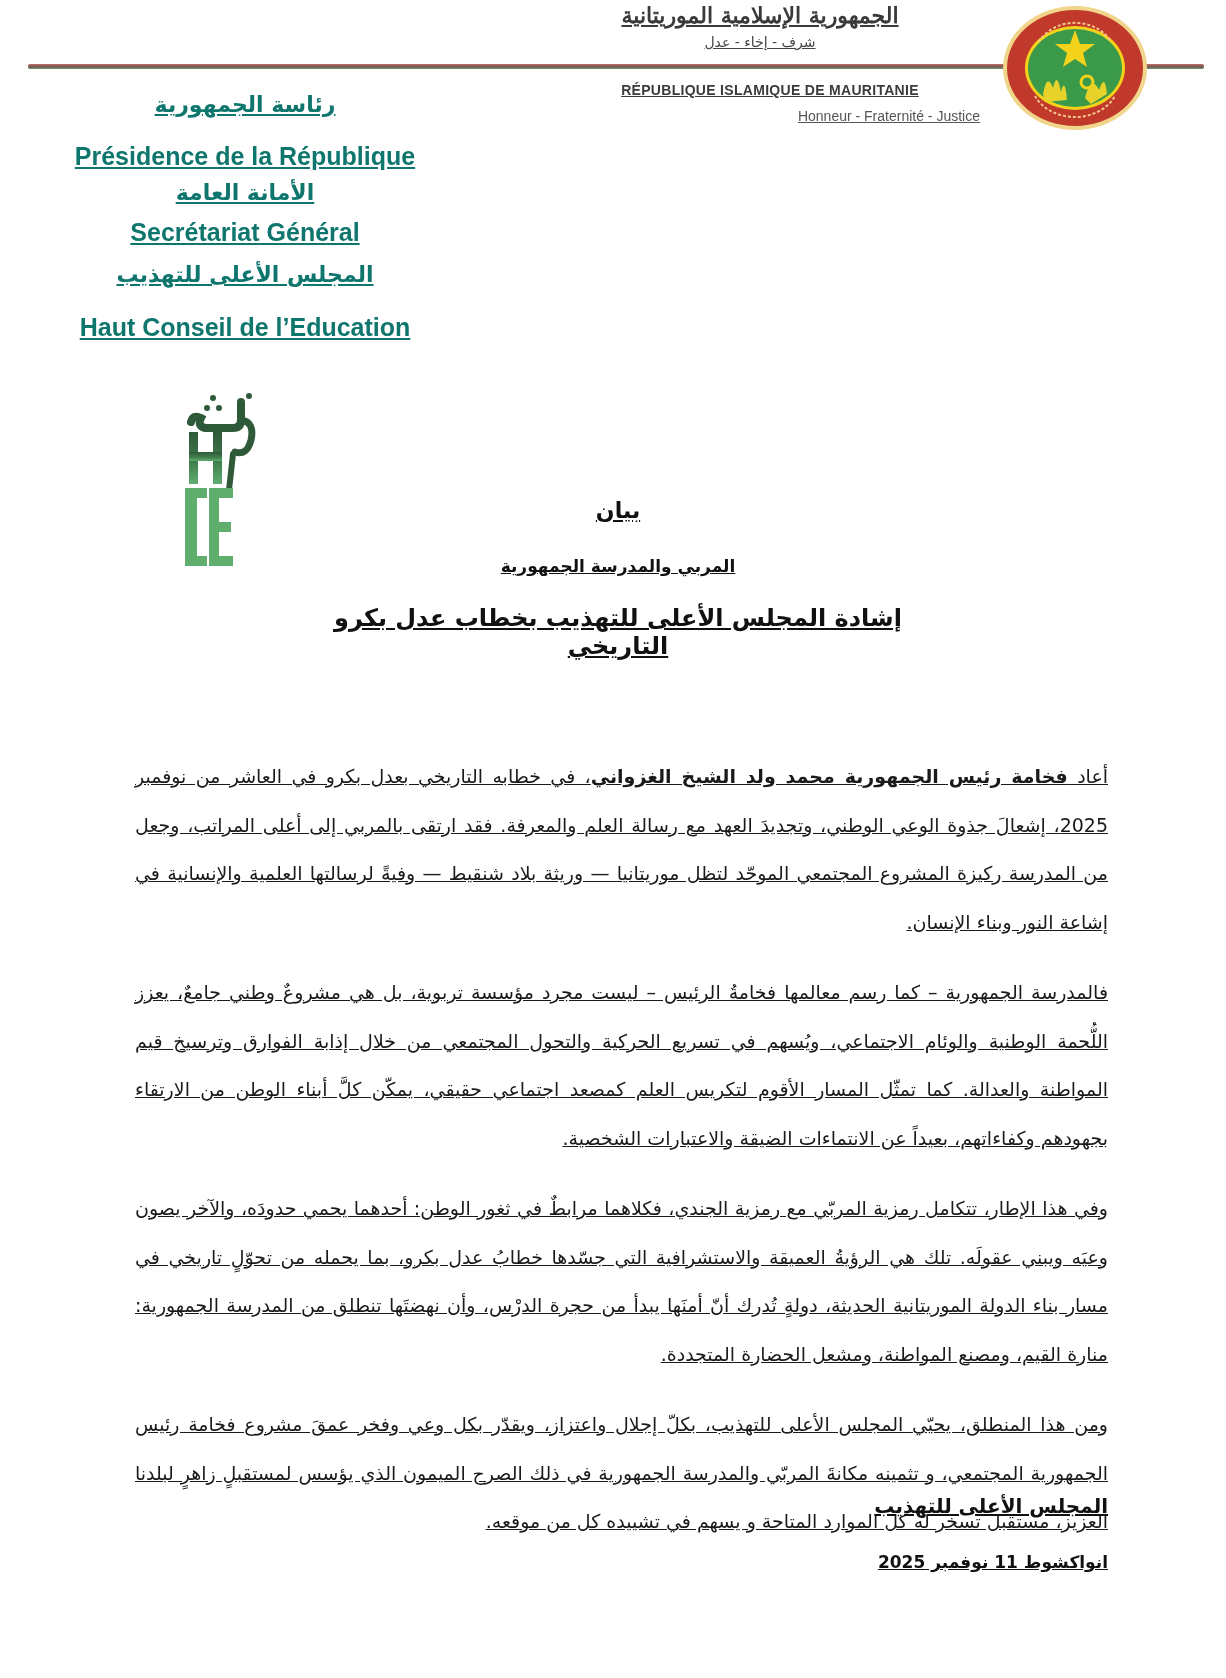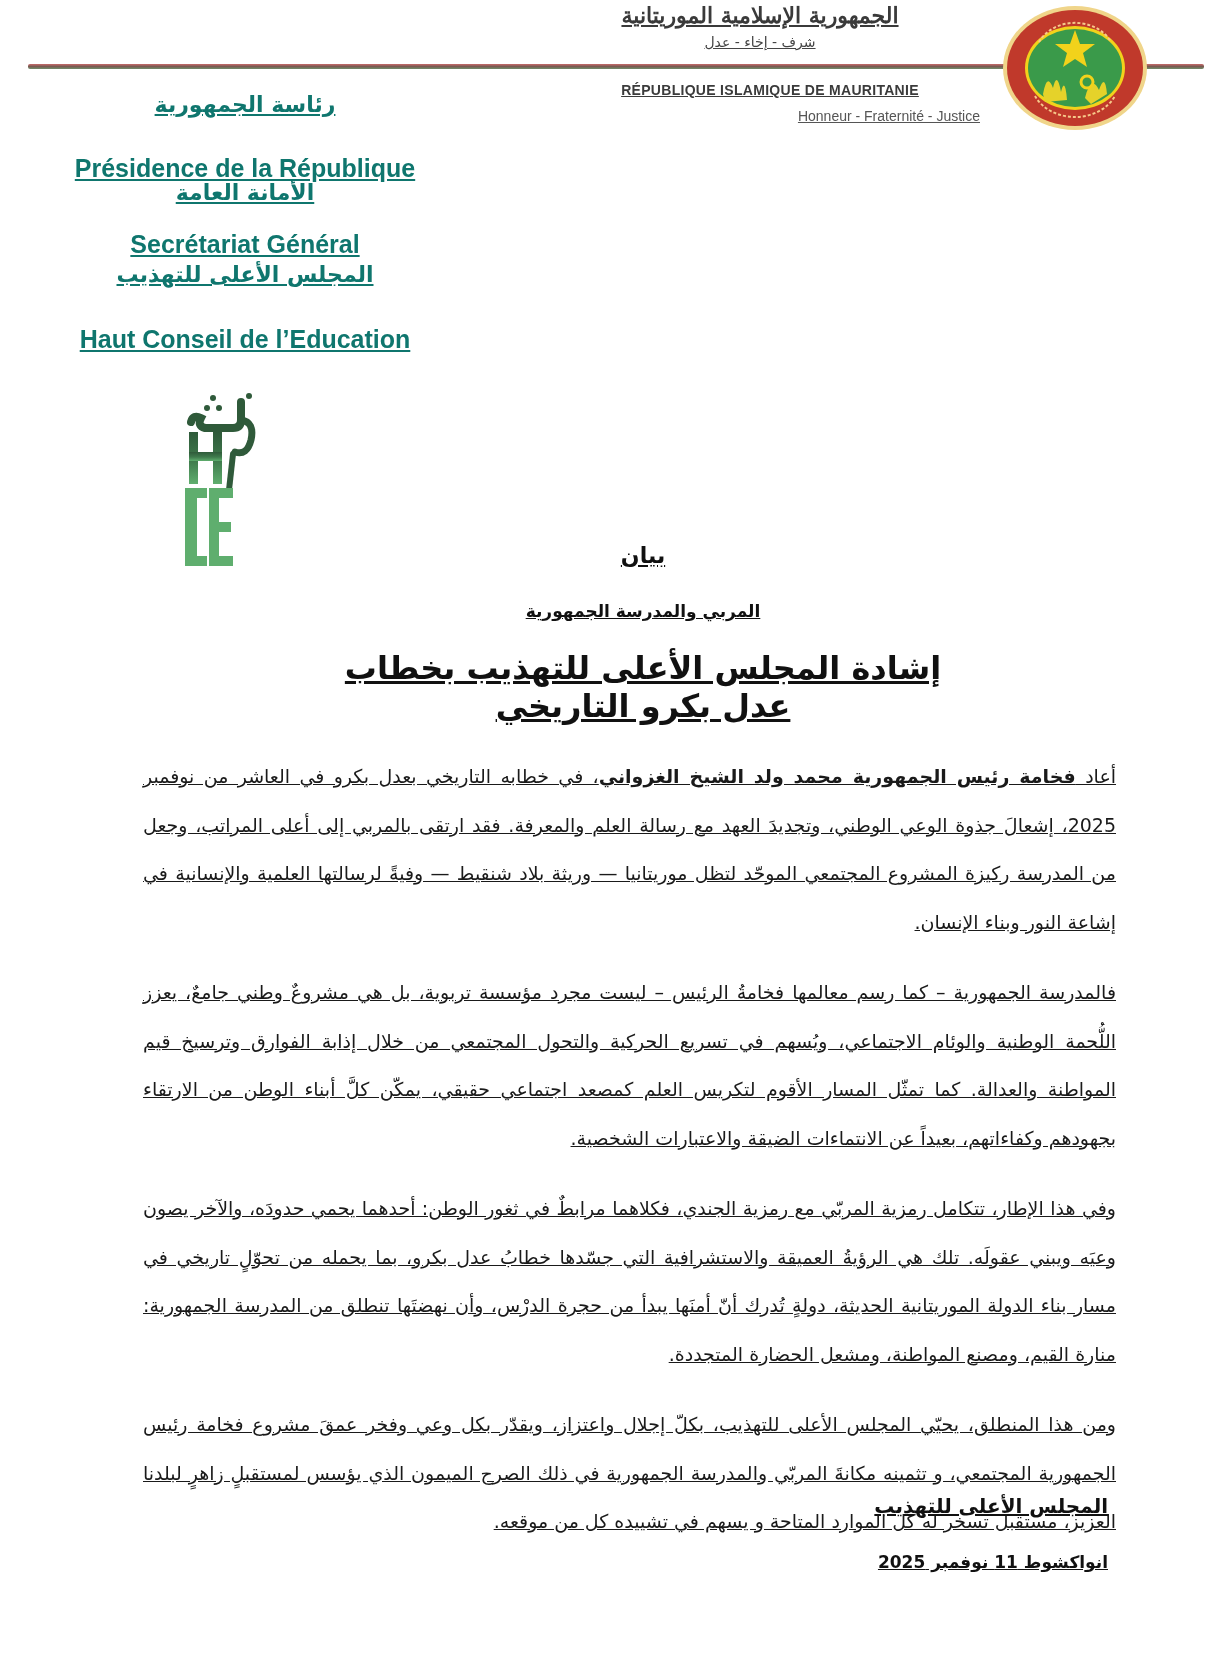--- a/index.html
+++ b/index.html
@@ -15,30 +15,30 @@
     background: linear-gradient(to bottom, #c86a6a 0%, #7a5a52 50%, #6f8e6a 100%); border-radius: 2px; }
   .lh-fr-title { left: 560px; top: 82px; width: 420px; text-align: center;
     font-family: "Liberation Sans", sans-serif; font-weight: bold; font-size: 14px; color: #3b3b3b; letter-spacing: 0.3px; }
   .lh-fr-motto { left: 560px; top: 108px; width: 420px; text-align: right;
     font-family: "Liberation Sans", sans-serif; font-size: 14px; color: #555; }
   .seal { left: 995px; top: 2px; width: 160px; height: 132px; }
 
   
   .inst { left: 30px; width: 430px; text-align: center; color: #0f766e; }
   .inst-ar { font-family: "DejaVu Sans", sans-serif; font-weight: bold; font-size: 22px; direction: rtl; }
-  .inst-fr { font-family: "Liberation Sans", sans-serif; font-weight: bold; font-size: 25px; margin-top: 12px; }
+  .inst-fr { font-family: "Liberation Sans", sans-serif; font-weight: bold; font-size: 25px; }
 
   .hce-logo { left: 185px; top: 392px; width: 90px; height: 178px; }
 
   
-  .doc-title { left: 313px; width: 660px; text-align: center; direction: rtl;
-    font-family: "DejaVu Sans", sans-serif; font-weight: bold; color: #111; margin-top: 45px; }
+  .doc-title { left: 288px; width: 660px; text-align: center; direction: rtl;
+    font-family: "DejaVu Sans", sans-serif; font-weight: bold; color: #111; }
 
   
-  .body-text { left: 143px; top: 752px; width: 973px; direction: rtl; text-align: justify;
+  .body-text { left: 135px; top: 752px; width: 973px; direction: rtl; text-align: justify;
     font-family: "DejaVu Sans", sans-serif; font-size: 19px; line-height: 48.5px; color: #1a1a1a; }
   .body-text p { margin: 0 0 22px 0; text-align-last: right; }
   .body-text b { font-weight: bold; }
 
   .sign { right: 118px; direction: rtl; text-align: right;
     font-family: "DejaVu Sans", sans-serif; font-weight: bold; color: #111; }
 </style>
 </head>
 <body>
 
@@ -93,21 +93,21 @@
     <rect x="4" y="60" width="33" height="9" fill="url(#hceg)"></rect>
 
     <path d="M0 96 L22 96 L22 106 L12 106 L12 164 L22 164 L22 174 L0 174 Z" fill="#5fae6e"></path>
 
     <path d="M24 96 L48 96 L48 106 L34 106 L34 130 L46 130 L46 140 L34 140 L34 164 L48 164 L48 174 L24 174 Z" fill="#5fae6e"></path>
   </svg>
 </div>
 
 <div class="abs doc-title" style="top:498px; font-size:22px;">بيان</div>
 <div class="abs doc-title" style="top:556px; font-size:17px;">المربي والمدرسة الجمهورية</div>
-<div class="abs doc-title" style="top:604px; font-size:32px;">إشادة المجلس الأعلى للتهذيب بخطاب عدل بكرو التاريخي</div>
+<div class="abs doc-title" style="top:604px; font-size:24px;">إشادة المجلس الأعلى للتهذيب بخطاب عدل بكرو التاريخي</div>
 
 <div class="abs body-text">
   <p><span>أعاد </span><b>فخامة رئيس الجمهورية محمد ولد الشيخ الغزواني</b><span>، في خطابه التاريخي بعدل بكرو في العاشر من نوفمبر 2025، إشعالَ جذوة الوعي الوطني، وتجديدَ العهد مع رسالة العلم والمعرفة. فقد ارتقى بالمربي إلى أعلى المراتب، وجعل من المدرسة ركيزة المشروع المجتمعي الموحّد لتظل موريتانيا — وريثة بلاد شنقيط — وفيةً لرسالتها العلمية والإنسانية في إشاعة النور وبناء الإنسان.</span></p>
   <p><span>فالمدرسة الجمهورية – كما رسم معالمها فخامةُ الرئيس – ليست مجرد مؤسسة تربوية، بل هي مشروعٌ وطني جامعٌ، يعزز اللُّحمة الوطنية والوئام الاجتماعي، ويُسهم في تسريع الحركية والتحول المجتمعي من خلال إذابة الفوارق وترسيخ قيم المواطنة والعدالة. كما تمثّل المسار الأقوم لتكريس العلم كمصعد اجتماعي حقيقي، يمكّن كلَّ أبناء الوطن من الارتقاء بجهودهم وكفاءاتهم، بعيداً عن الانتماءات الضيقة والاعتبارات الشخصية.</span></p>
   <p><span>وفي هذا الإطار، تتكامل رمزية المربّي مع رمزية الجندي، فكلاهما مرابطٌ في ثغور الوطن: أحدهما يحمي حدودَه، والآخر يصون وعيَه ويبني عقولَه. تلك هي الرؤيةُ العميقة والاستشرافية التي جسّدها خطابُ عدل بكرو، بما يحمله من تحوّلٍ تاريخي في مسار بناء الدولة الموريتانية الحديثة، دولةٍ تُدرك أنّ أمنَها يبدأ من حجرة الدرْس، وأن نهضتَها تنطلق من المدرسة الجمهورية: منارة القيم، ومصنع المواطنة، ومشعل الحضارة المتجددة.</span></p>
   <p><span>ومن هذا المنطلق، يحيّي المجلس الأعلى للتهذيب، بكلّ إجلال واعتزاز، ويقدّر بكل وعي وفخر عمقَ مشروع فخامة رئيس الجمهورية المجتمعي، و تثمينه مكانةَ المربّي والمدرسة الجمهورية في ذلك الصرح الميمون الذي يؤسس لمستقبلٍ زاهرٍ لبلدنا العزيز،  مستقبل تسخر له كل الموارد المتاحة و يسهم في تشييده كل من موقعه.</span></p>
 </div>
 
 <div class="abs sign" style="top:1494px; font-size:20px;">المجلس الأعلى للتهذيب</div>
 <div class="abs sign" style="top:1552px; font-size:17px;">انواكشوط 11 نوفمبر 2025</div>

